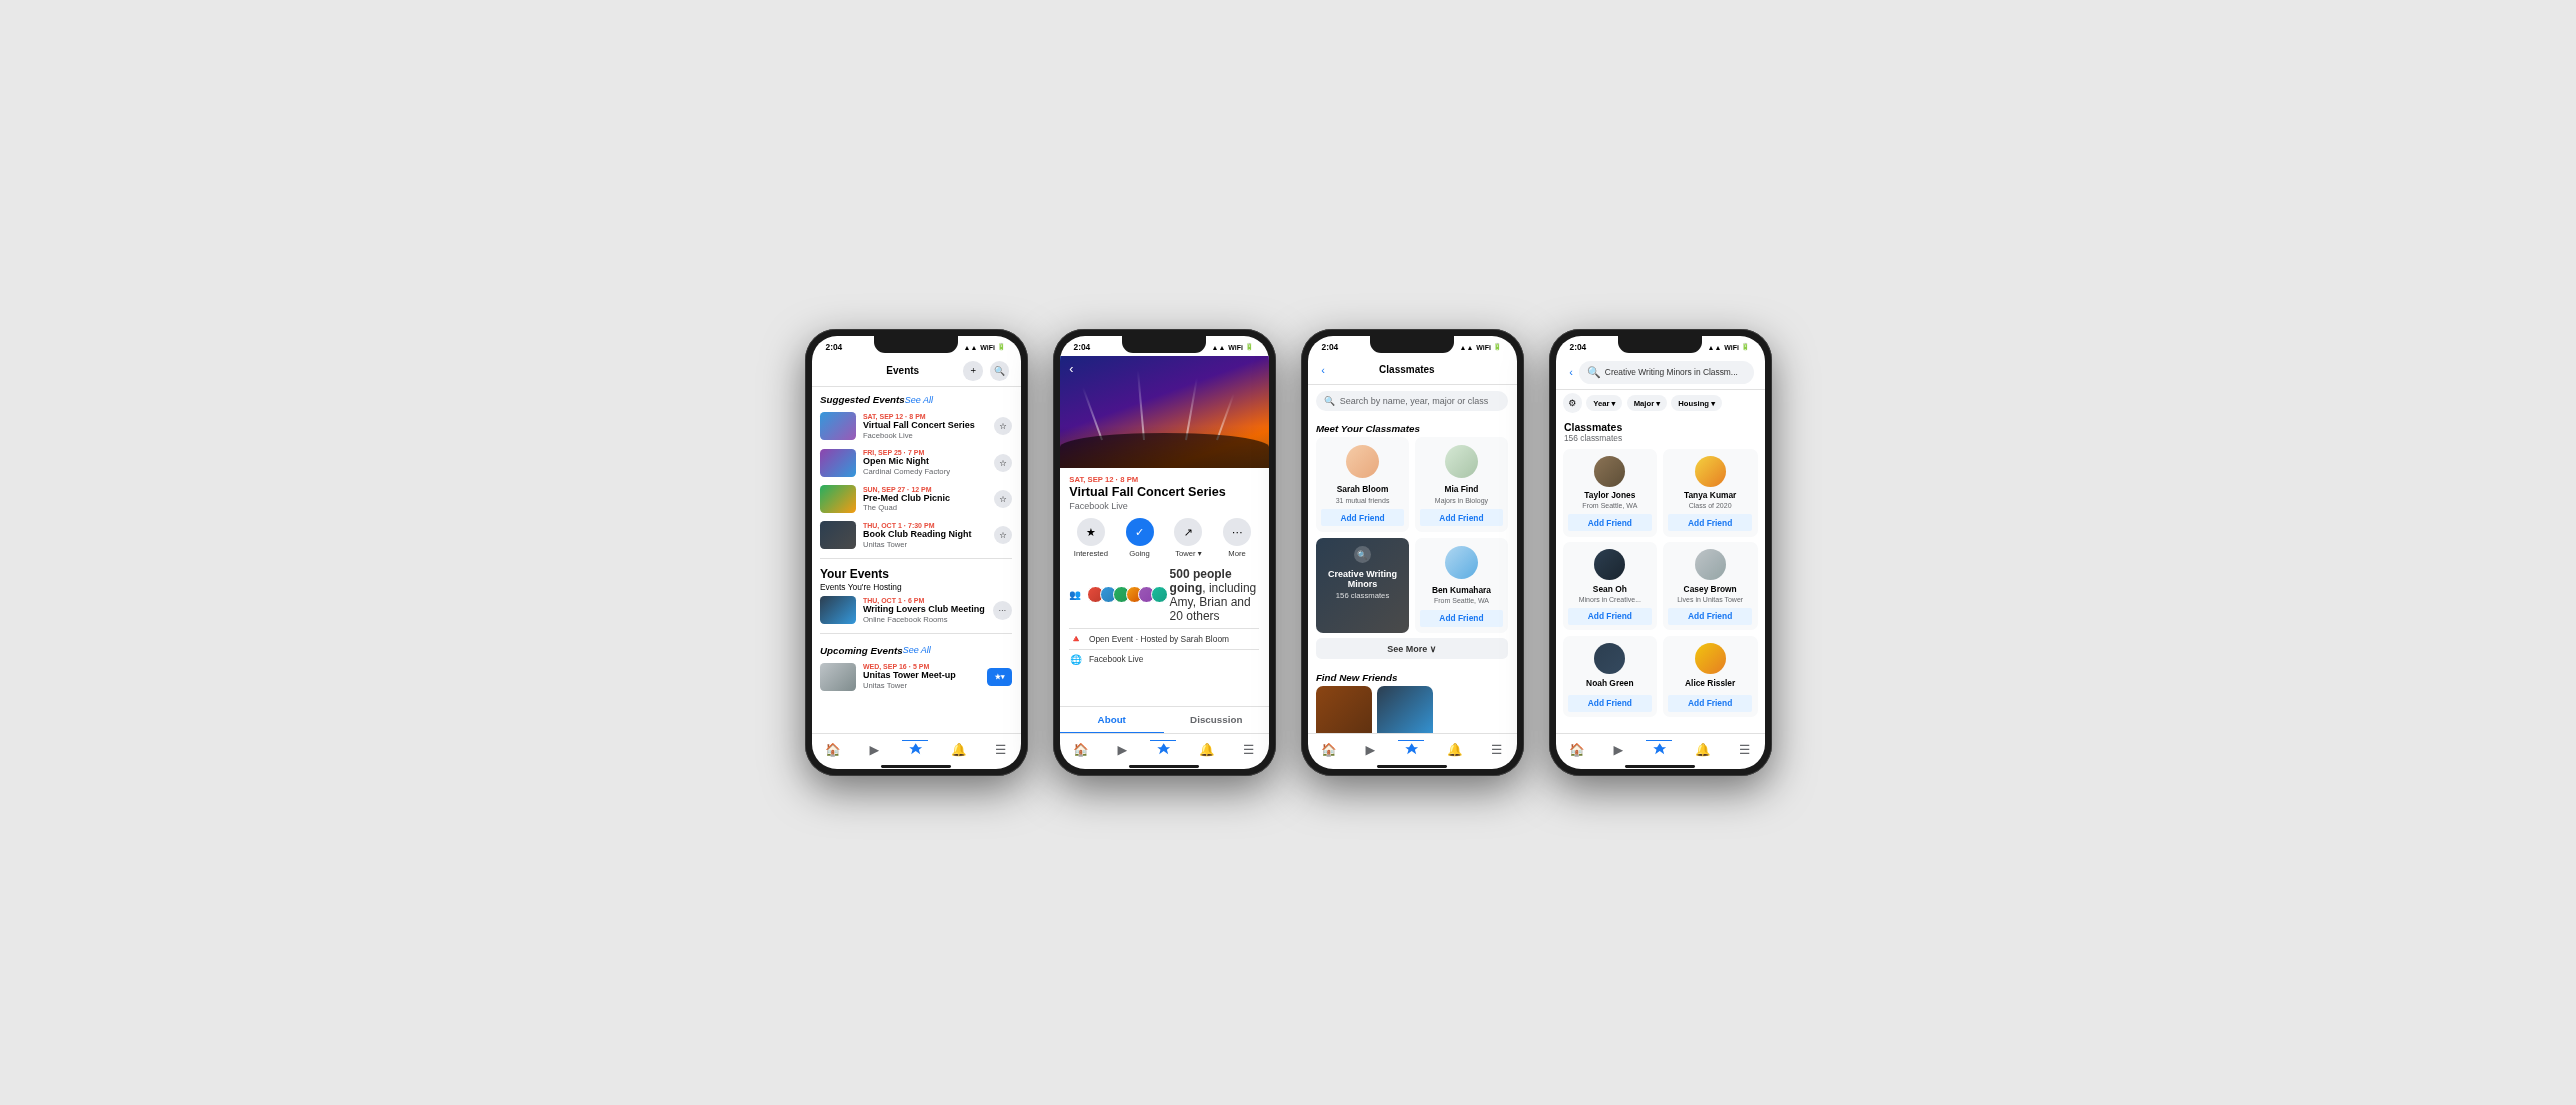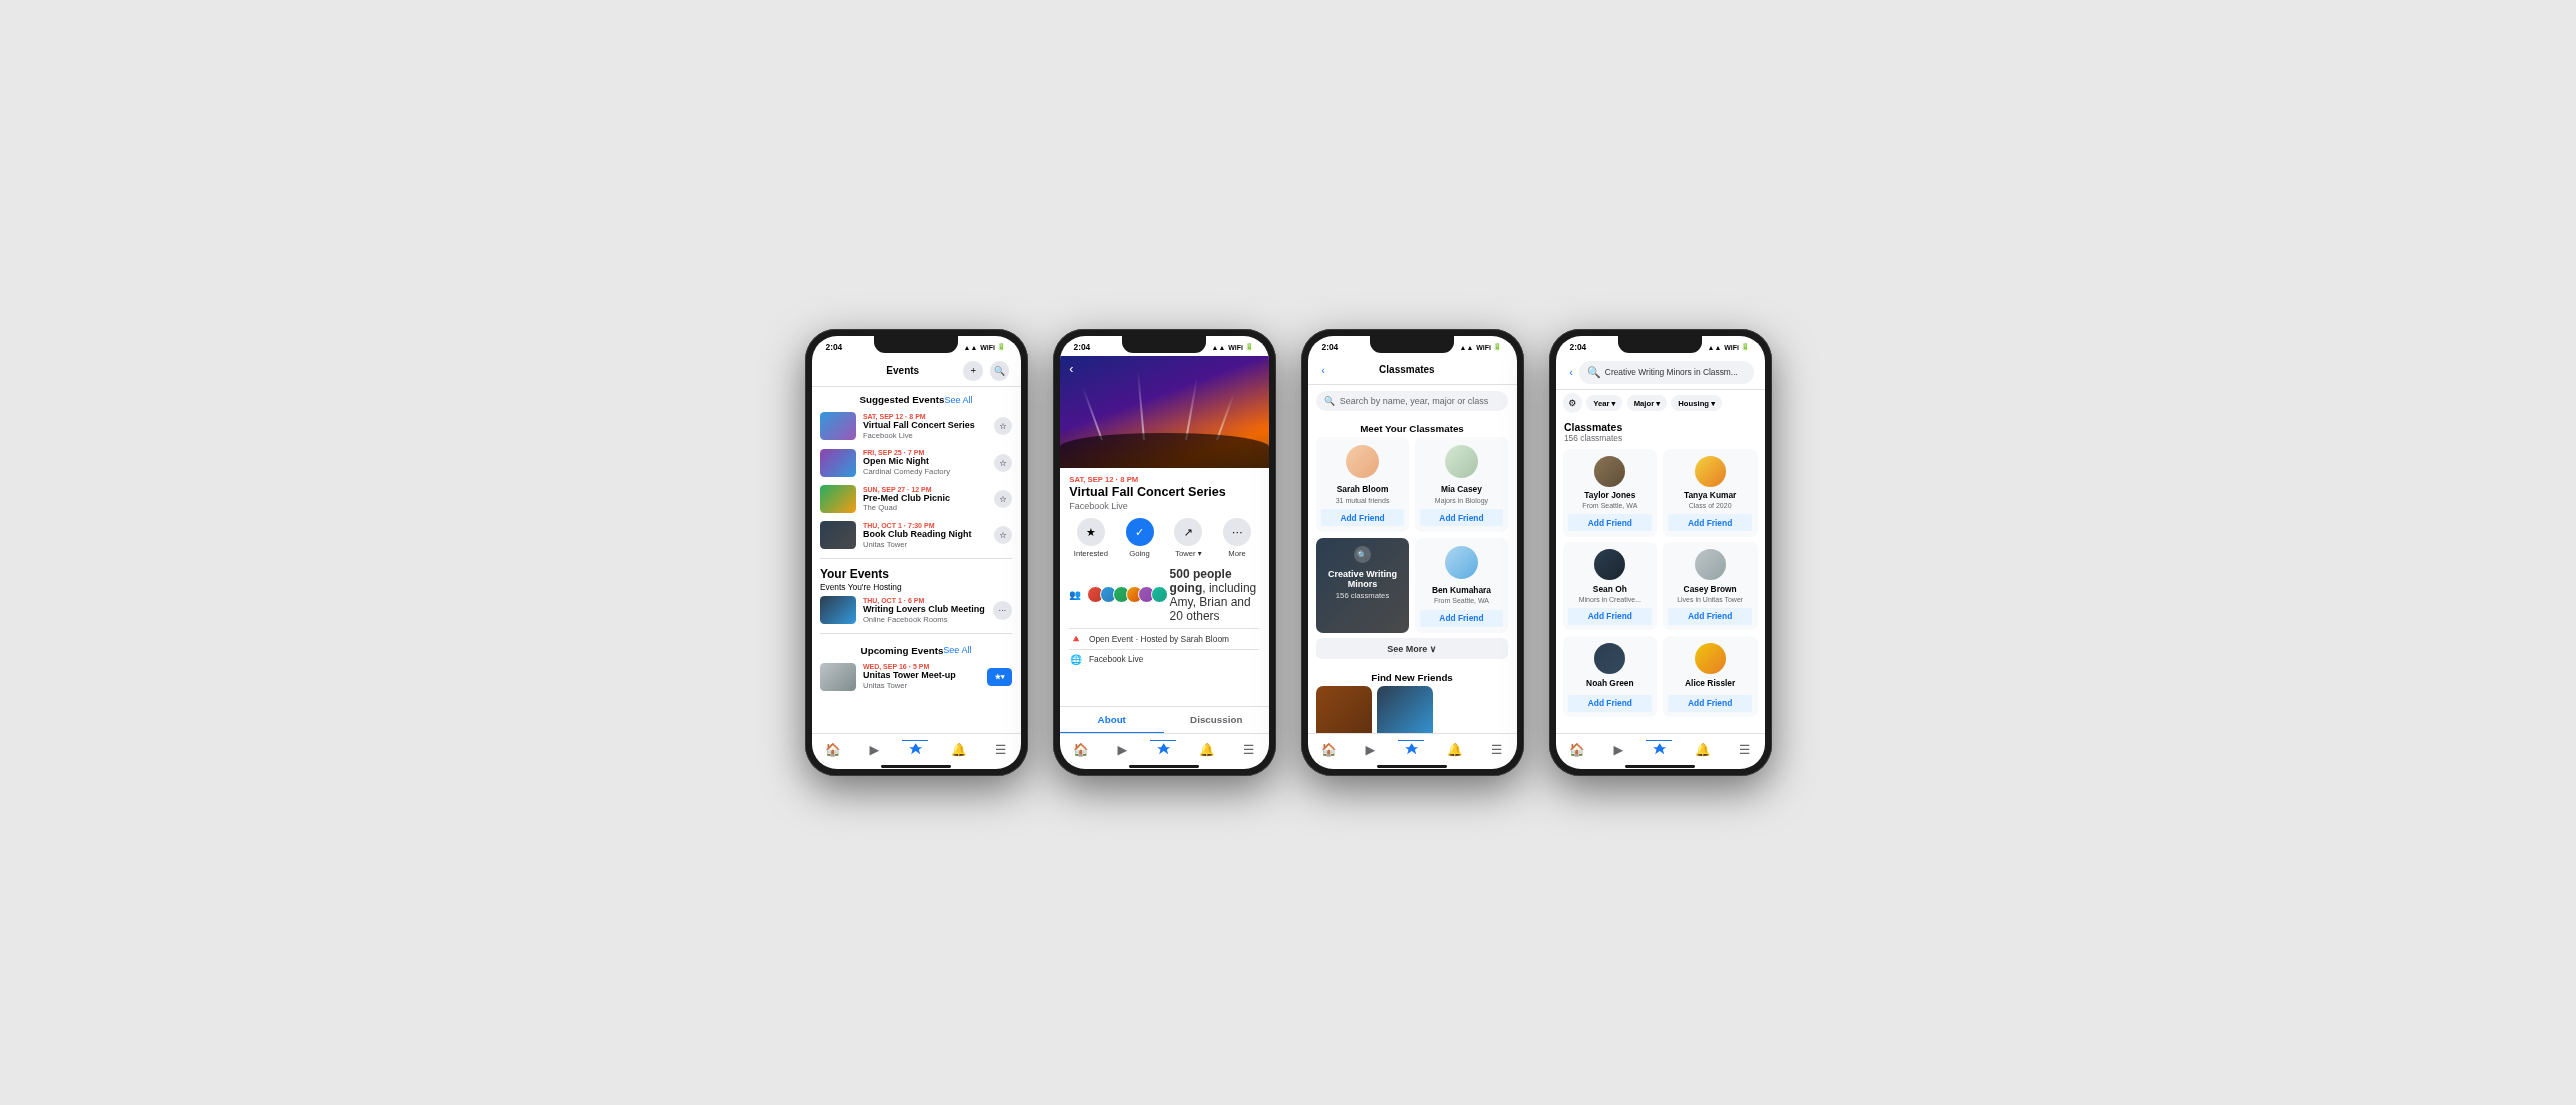--- a/index.html
+++ b/index.html
@@ -111,23 +111,24 @@
       height: 2.8px;
       background: #1a1a1a;
       border-radius: 1.4px;
       width: 70px;
       margin: 2.8px auto 1.4px;
     }
 
     
     .section-header {
       display: flex;
-      justify-content: center;
+      justify-content: flex-start;
       align-items: center;
       padding: 7px 8.4px 2.8px;
+      font-style: italic;
     }
     .section-title { font-size: 9.8px; font-weight: 700; }
     .see-all { font-size: 9px; color: #1877f2; cursor: pointer; }
     .event-item {
       display: flex;
       align-items: center;
       padding: 4.2px 8.4px;
       gap: 7px;
       cursor: pointer;
     }
@@ -634,21 +635,21 @@
 
             <div class="classmate-card">
               <div class="classmate-avatar av-sarah"></div>
               <div class="classmate-name">Sarah Bloom</div>
               <div class="classmate-info">31 mutual friends</div>
               <button class="add-friend-btn">Add Friend</button>
             </div>
 
             <div class="classmate-card">
               <div class="classmate-avatar av-mia"></div>
-              <div class="classmate-name">Mia Casey</div>
+              <div class="classmate-name">Mia Find</div>
               <div class="classmate-info">Majors in Biology</div>
               <button class="add-friend-btn">Add Friend</button>
             </div>
 
             <div class="classmate-card dark-card">
               <div class="dark-search-icon">🔍</div>
               <div class="dark-title">Creative Writing Minors</div>
               <div class="dark-count">156 classmates</div>
             </div>
 

